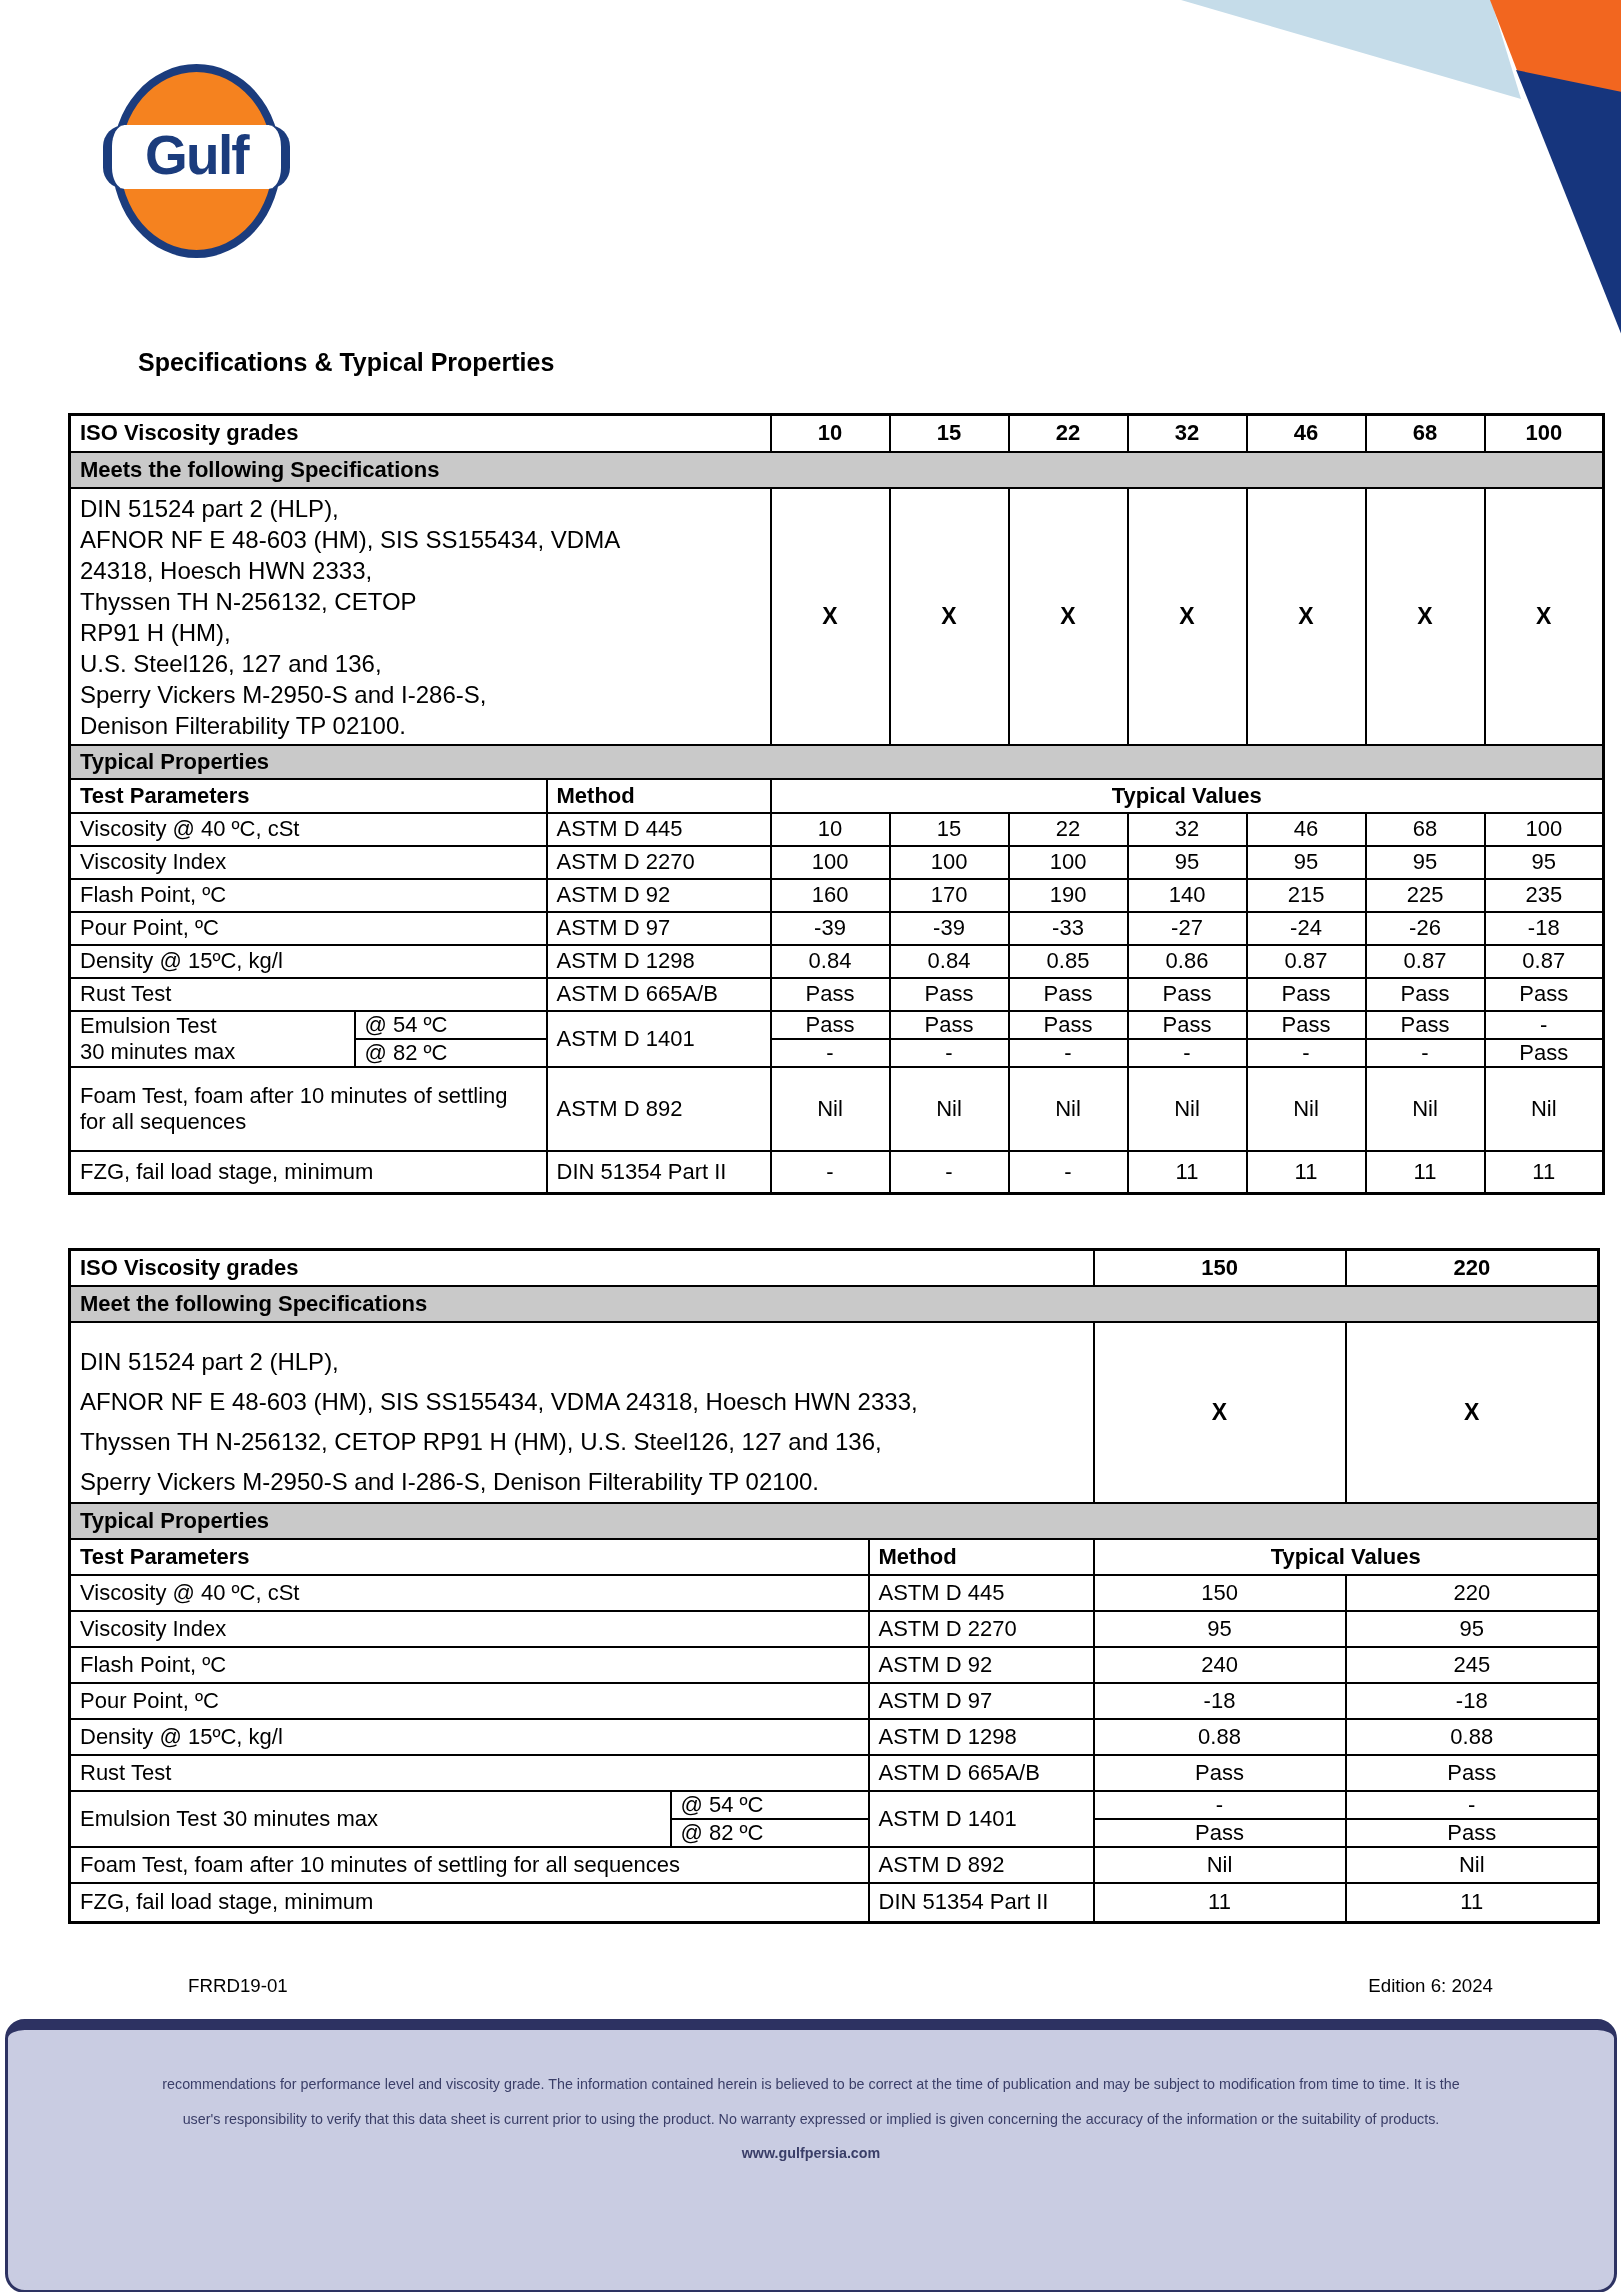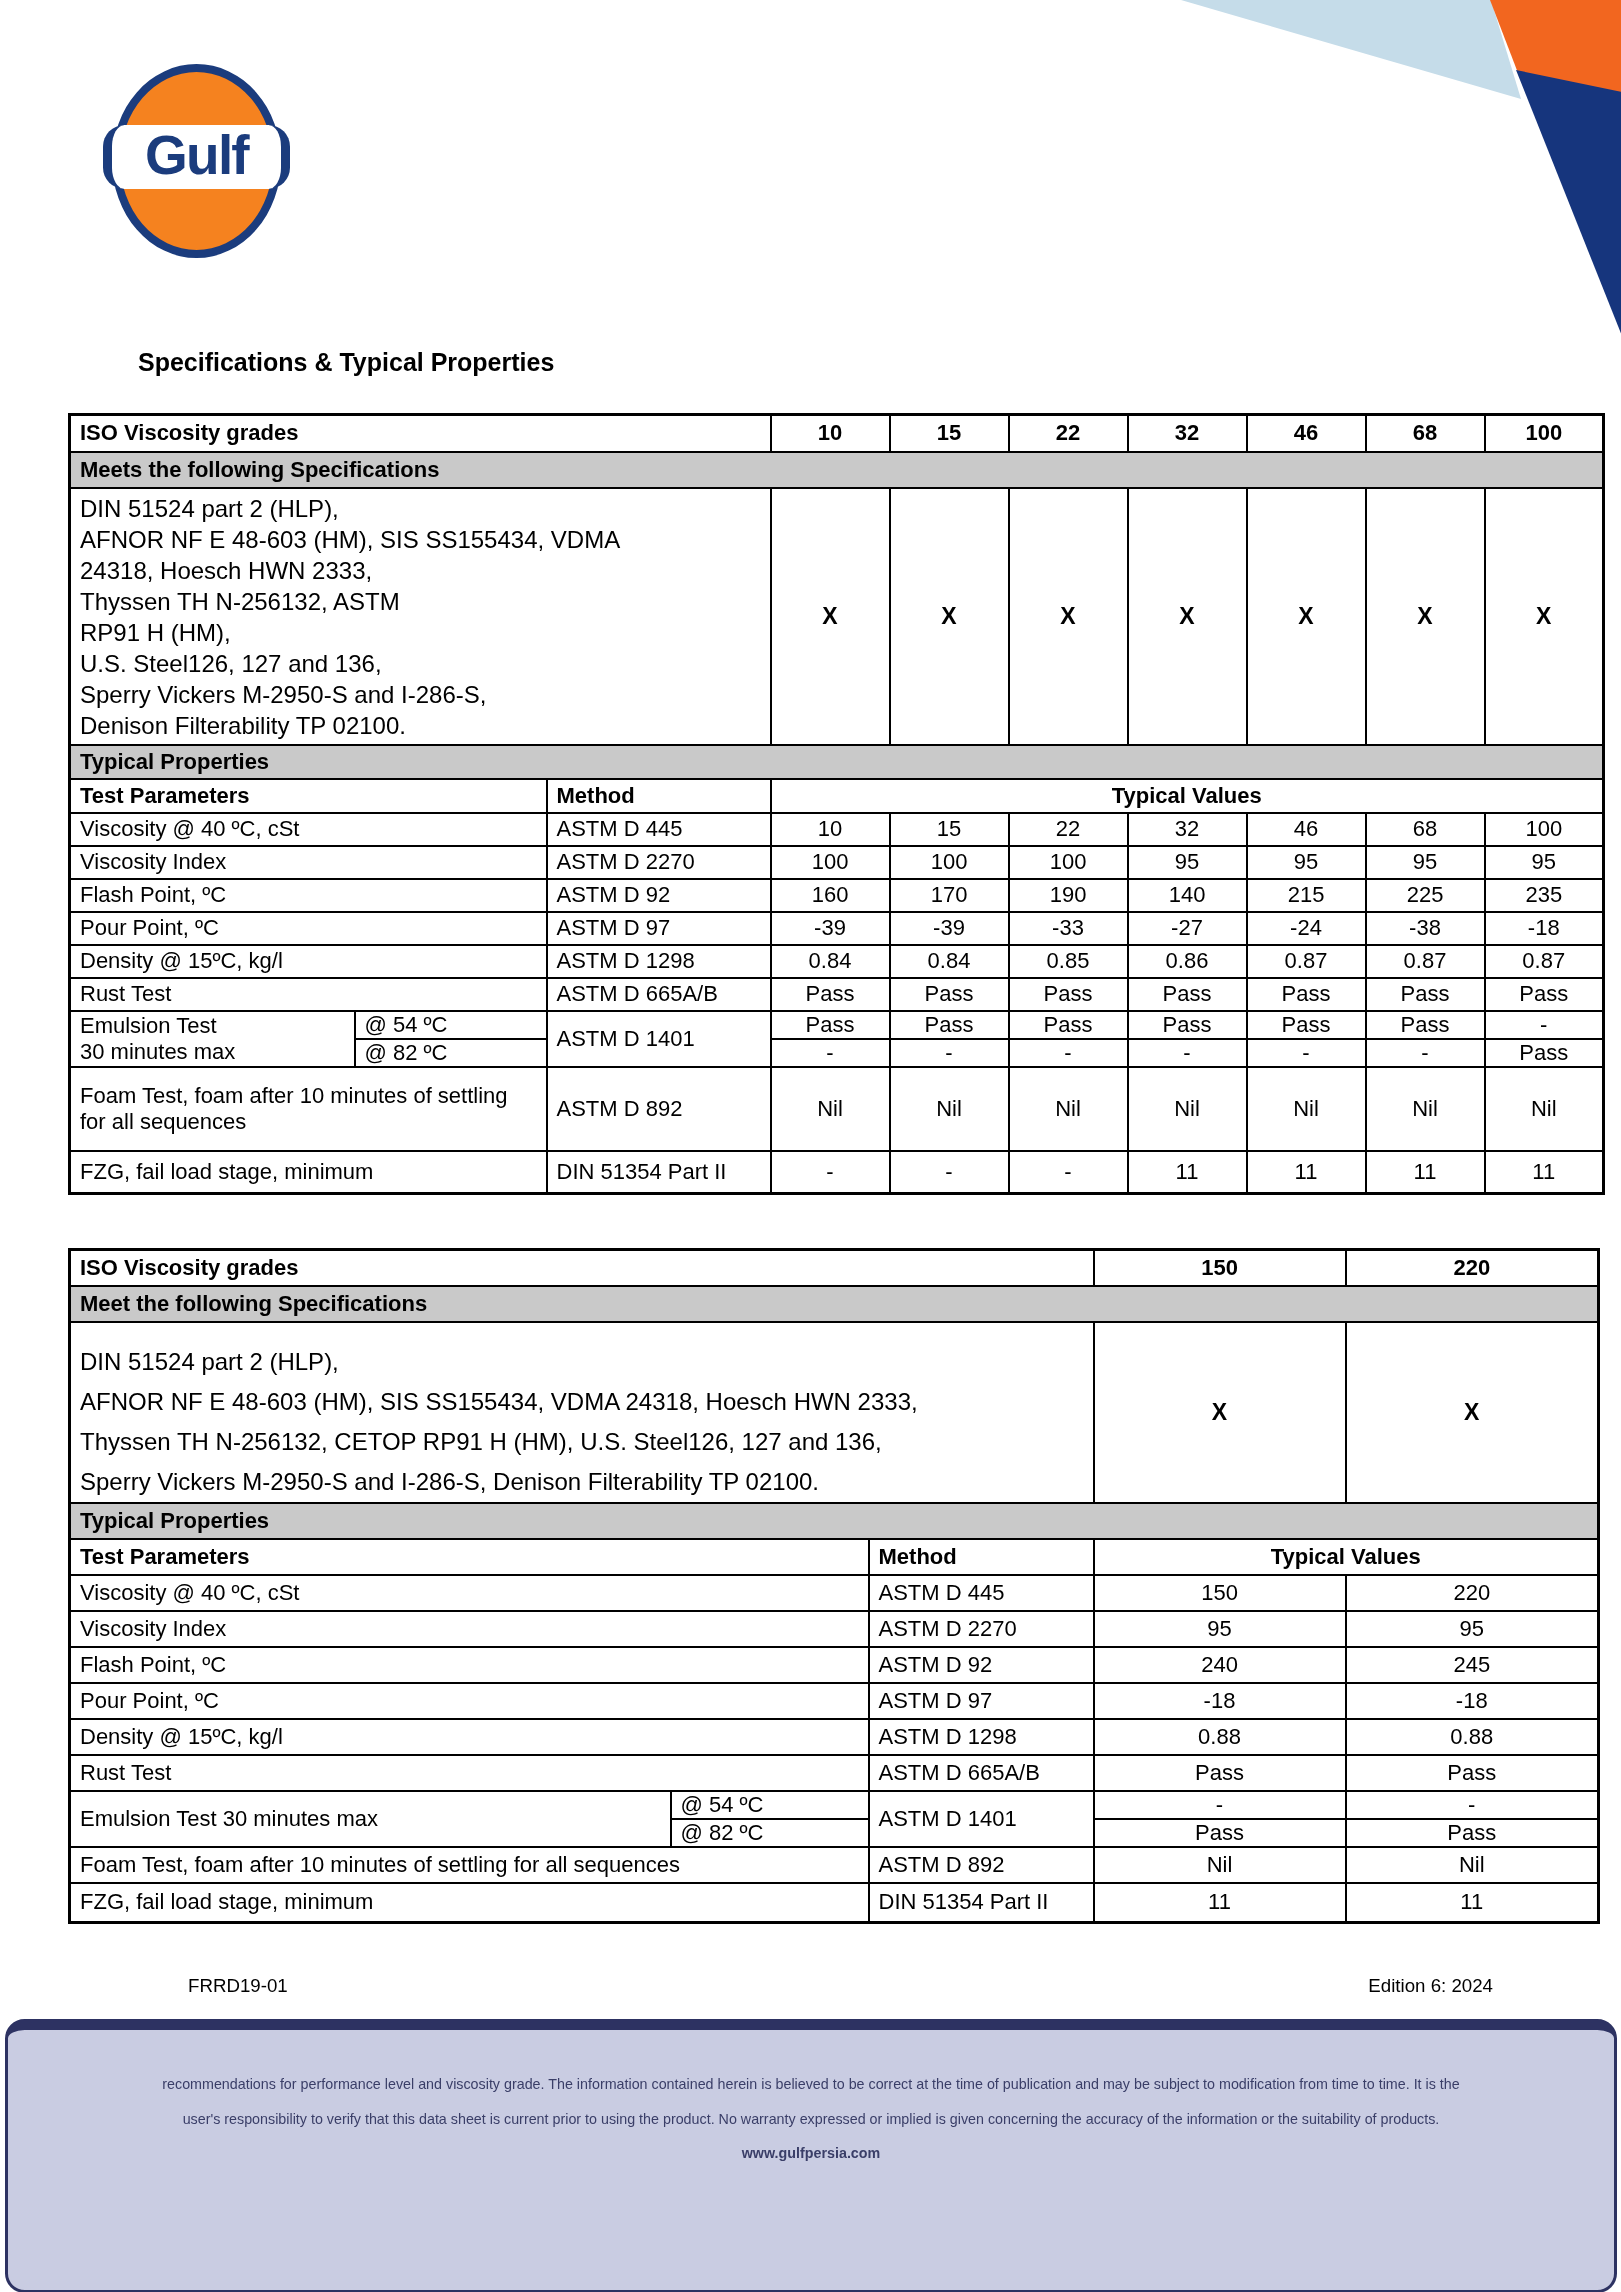--- a/index.html
+++ b/index.html
@@ -107,21 +107,21 @@
     <td class="b c">100</td>
   </tr>
   <tr class="h40">
     <td colspan="10" class="gray">Meets the following Specifications</td>
   </tr>
   <tr class="h288">
     <td colspan="3" class="spec">
       <div>DIN 51524 part 2 (HLP),</div>
       <div>AFNOR NF E 48-603 (HM), SIS SS155434, VDMA</div>
       <div>24318, Hoesch HWN 2333,</div>
-      <div>Thyssen TH N-256132, ASTM</div>
+      <div>Thyssen TH N-256132, CETOP</div>
       <div>RP91 H (HM),</div>
       <div>U.S. Steel126, 127 and 136,</div>
       <div>Sperry Vickers M-2950-S and I-286-S,</div>
       <div>Denison Filterability TP 02100.</div>
     </td>
     <td class="xmark">X</td>
     <td class="xmark">X</td>
     <td class="xmark">X</td>
     <td class="xmark">X</td>
     <td class="xmark">X</td>
@@ -170,21 +170,21 @@
     <td class="c">235</td>
   </tr>
   <tr class="h37">
     <td colspan="2">Pour Point, ºC</td>
     <td>ASTM D 97</td>
     <td class="c">-39</td>
     <td class="c">-39</td>
     <td class="c">-33</td>
     <td class="c">-27</td>
     <td class="c">-24</td>
-    <td class="c">-38</td>
+    <td class="c">-26</td>
     <td class="c">-18</td>
   </tr>
   <tr class="h37">
     <td colspan="2">Density @ 15ºC, kg/l</td>
     <td>ASTM D 1298</td>
     <td class="c">0.84</td>
     <td class="c">0.84</td>
     <td class="c">0.85</td>
     <td class="c">0.86</td>
     <td class="c">0.87</td>

